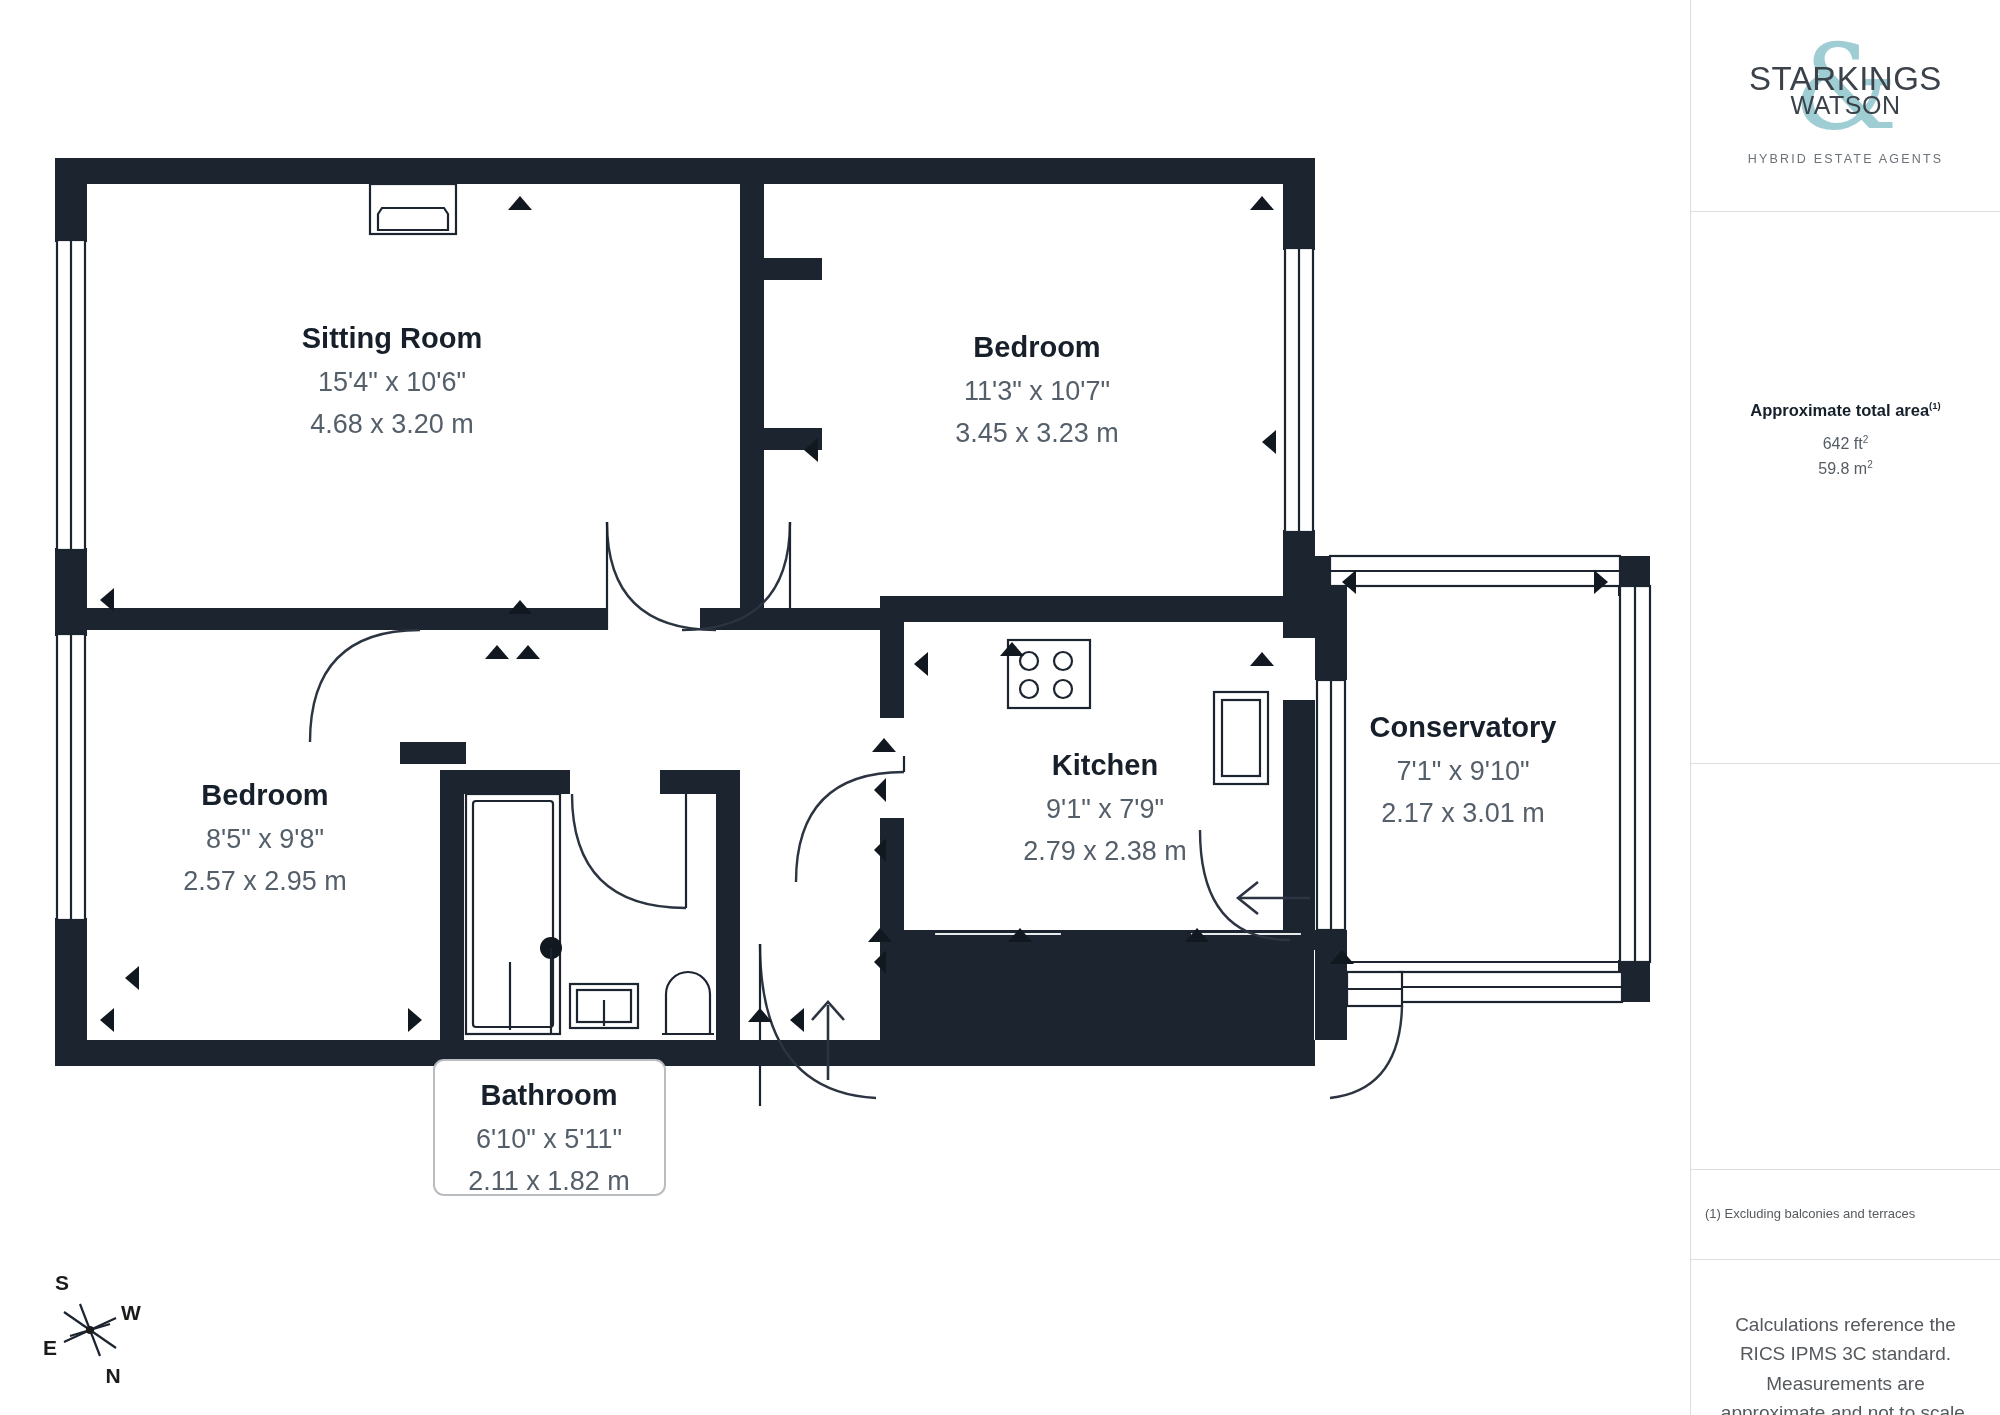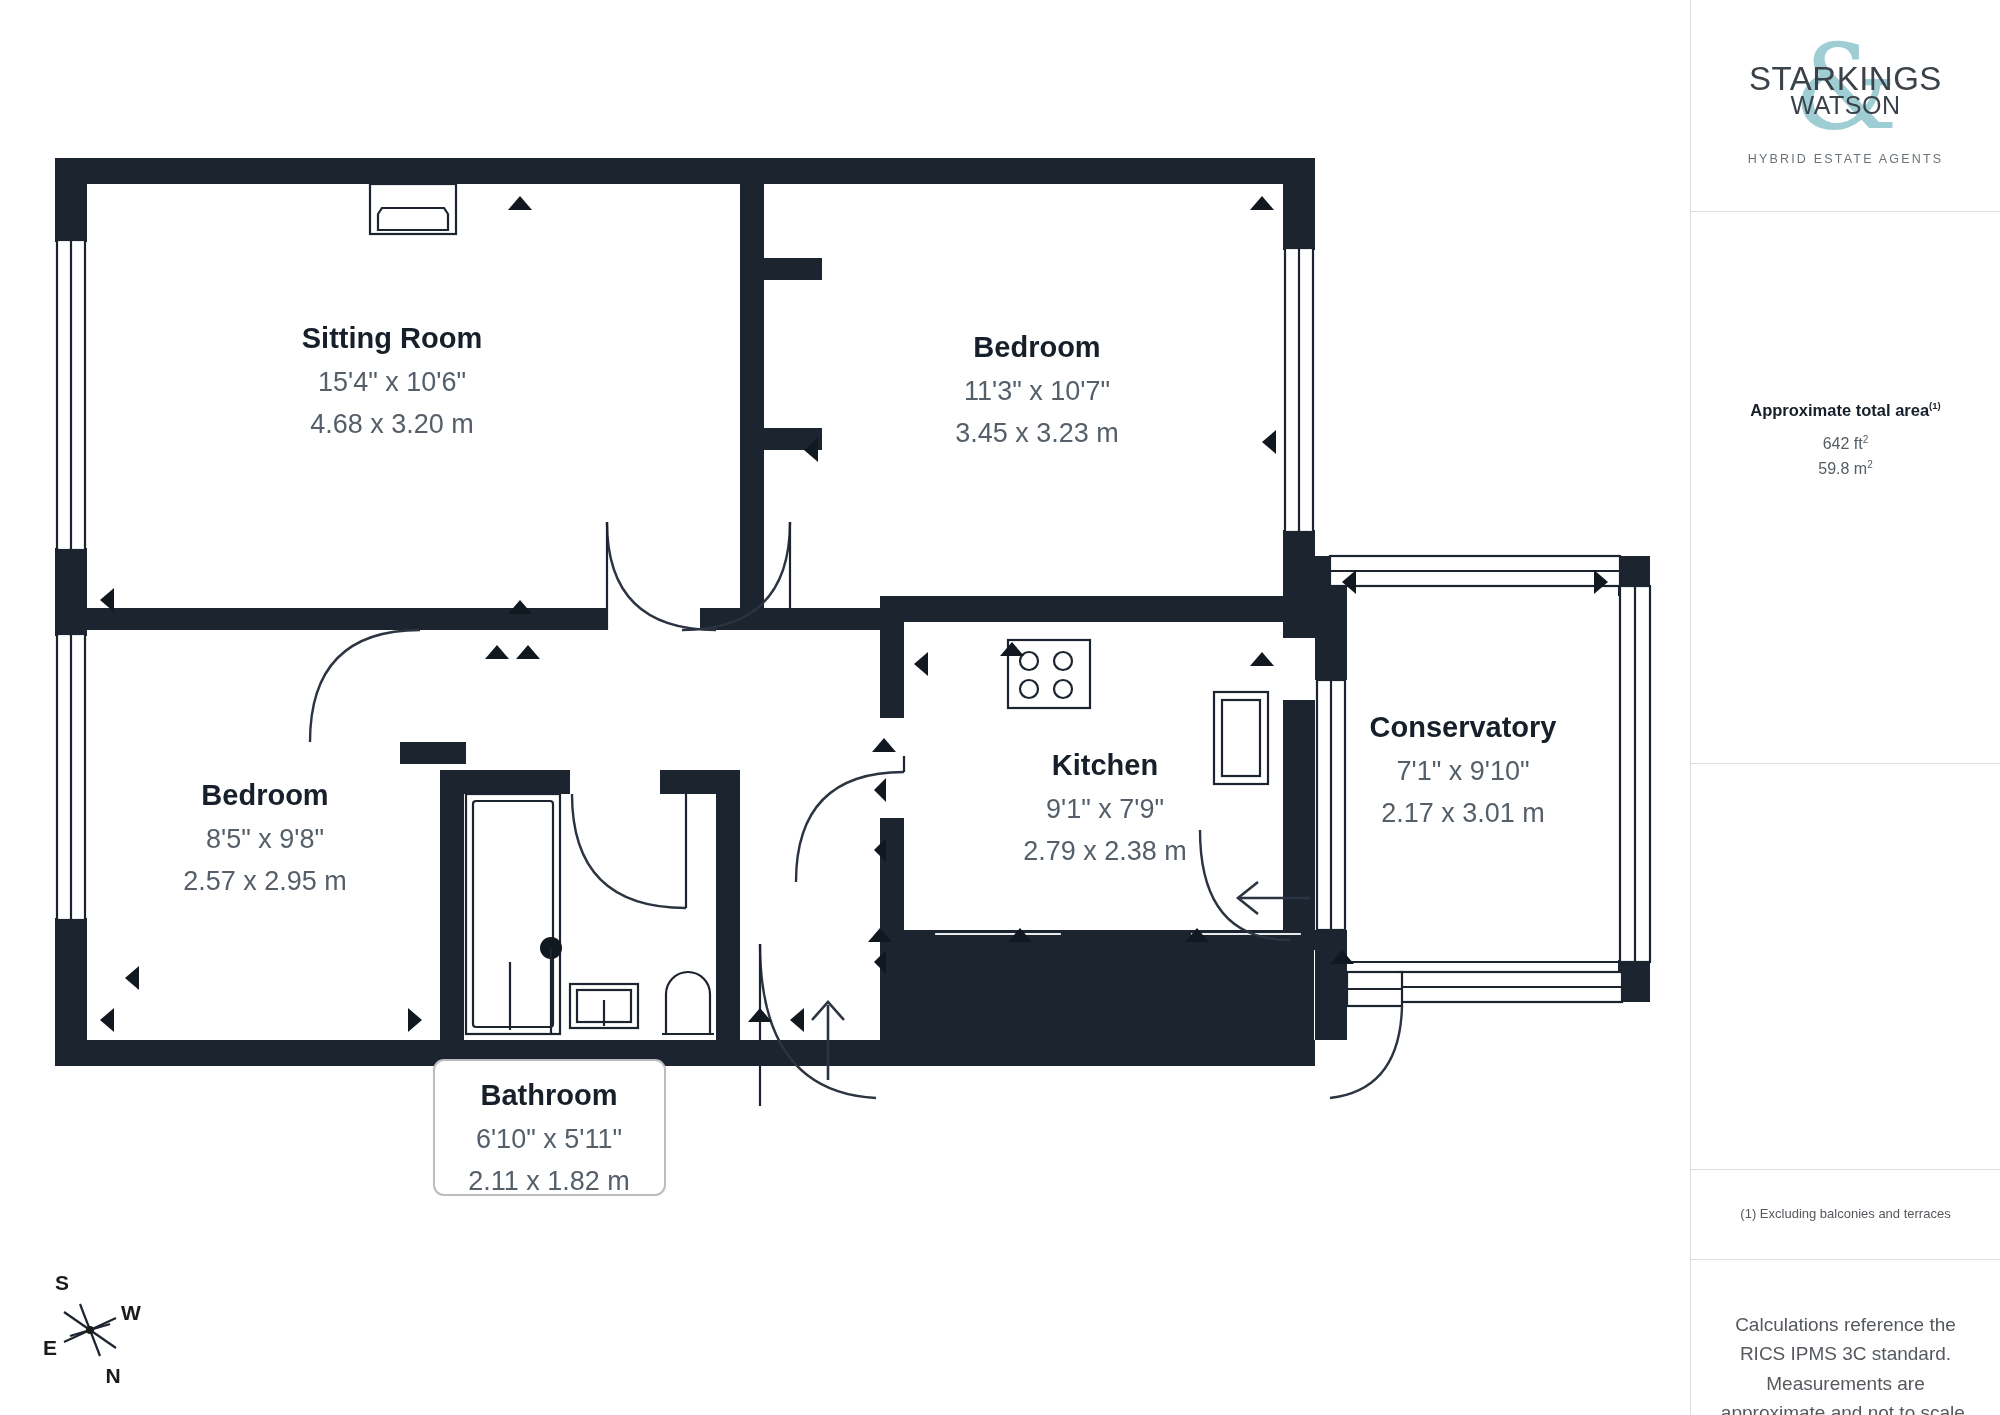--- a/index.html
+++ b/index.html
@@ -115,21 +115,21 @@
     margin-top: 6px;
   }
   .area-value sup { font-size: 10px; vertical-align: super; }
 
   #conservatory-spacer { height: 406px; }
 
   #footnote-panel {
     height: 90px;
     display: flex;
     align-items: center;
-    justify-content: center;
+    justify-content: flex-start;
   }
   #footnote-text {
     font-size: 13px;
     color: #55595e;
     padding: 0 14px;
     line-height: 1.4;
   }
 
   #disclaimer-panel {
     height: 250px;

